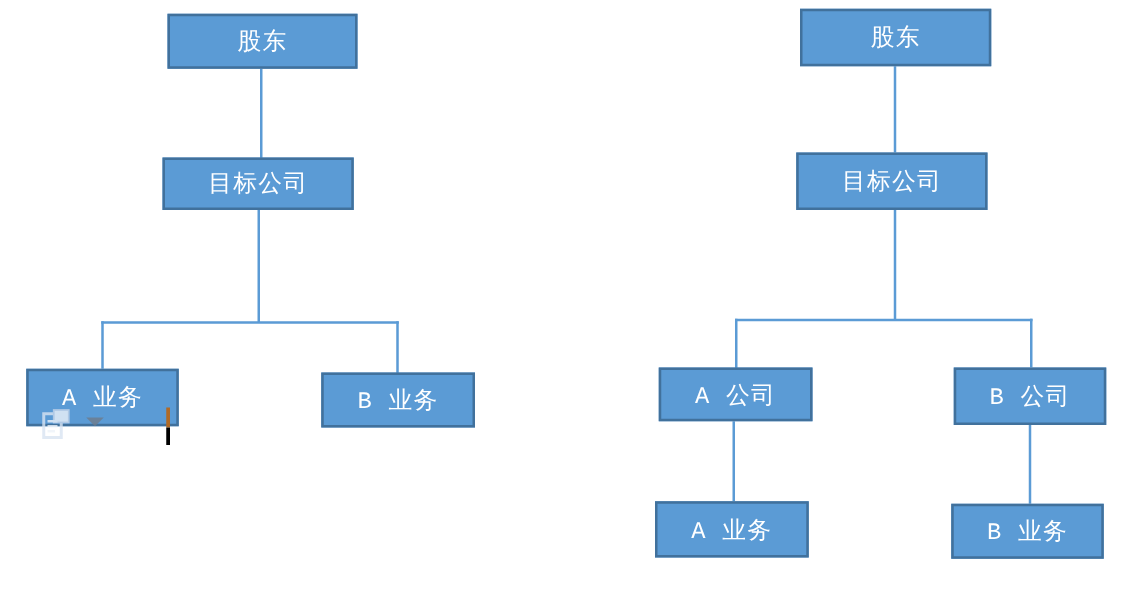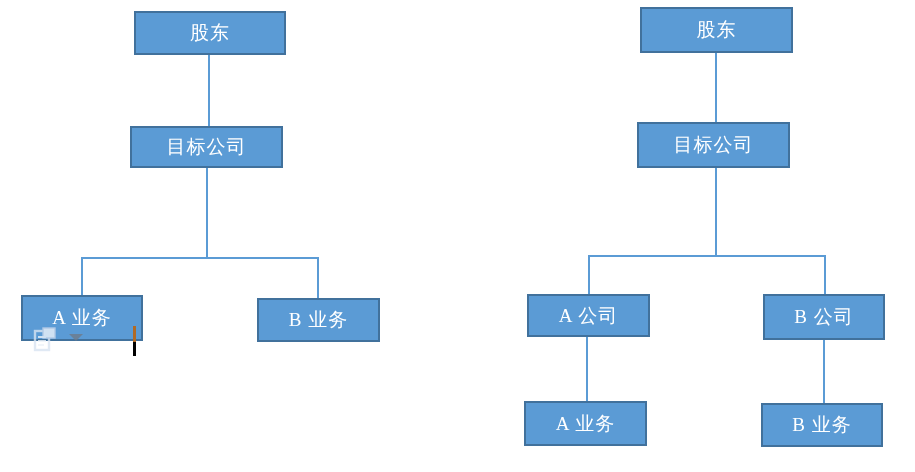--- a/index.html
+++ b/index.html
@@ -6,21 +6,21 @@
     margin: 0;
     padding: 0;
     background: #ffffff;
   }
   .canvas {
     position: relative;
     width: 915px;
     height: 472px;
     background: #ffffff;
     overflow: hidden;
-    font-family: Liberation Serif, serif;
+    font-family: Liberation Mono, monospace;
   }
   .node {
     position: absolute;
     box-sizing: border-box;
     background: #5b9bd5;
     border: 2px solid #41719c;
     color: #ffffff;
     display: flex;
     align-items: center;
     justify-content: center;

